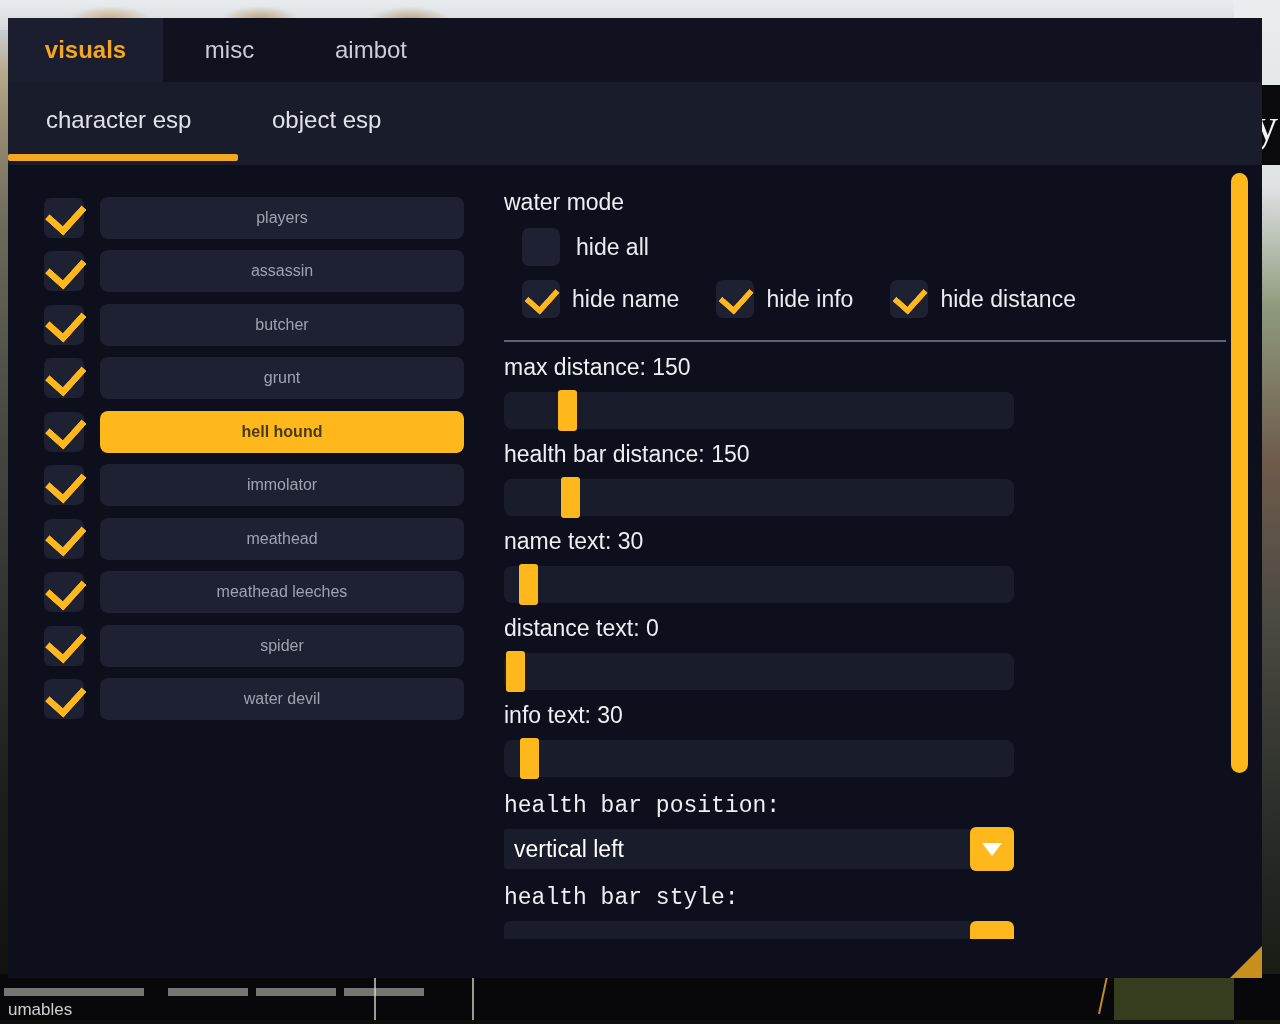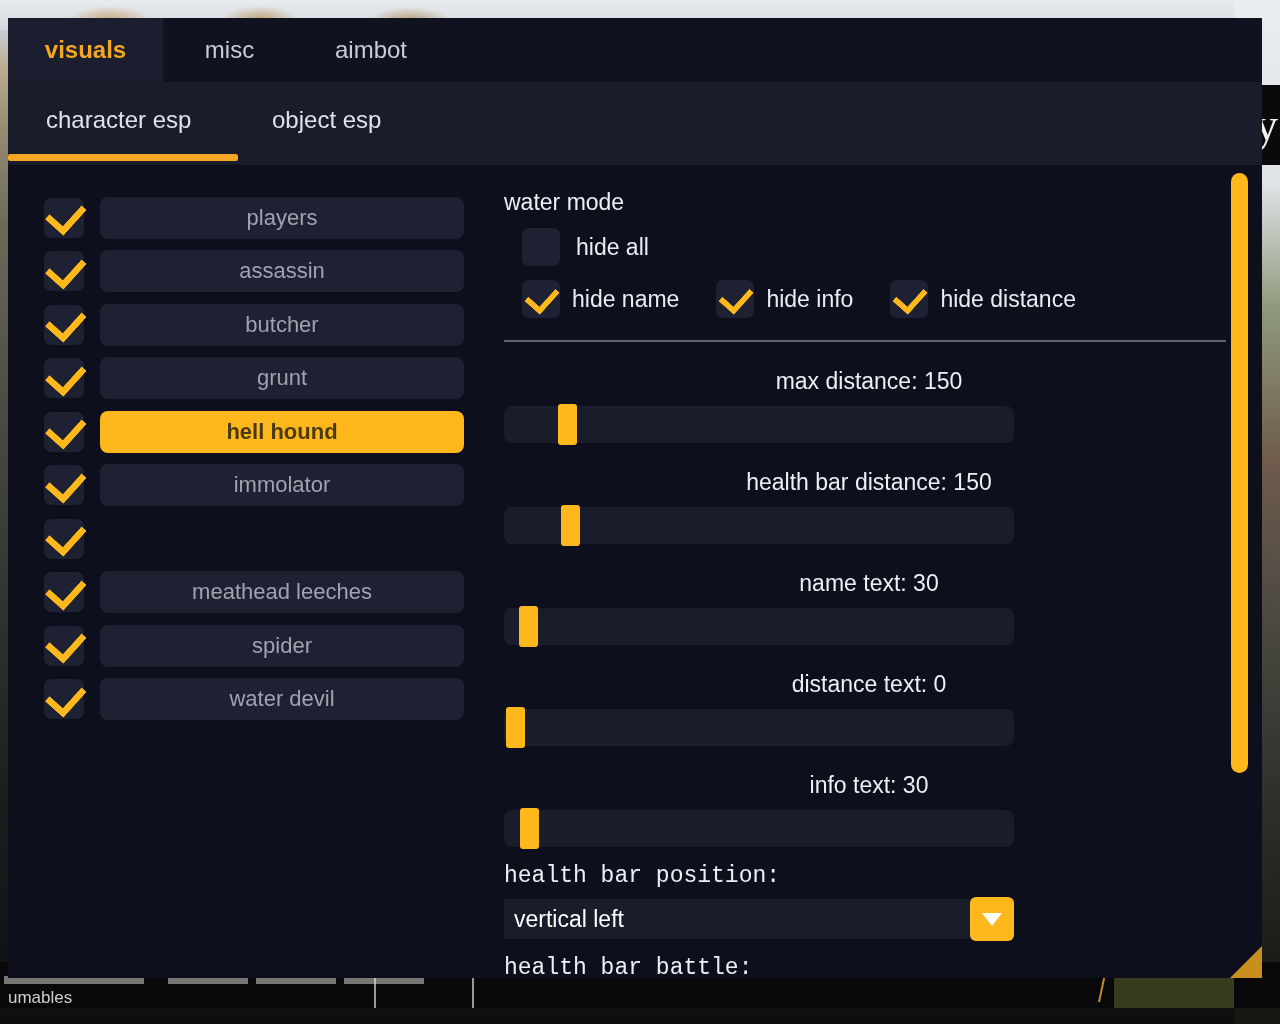--- a/index.html
+++ b/index.html
@@ -38,21 +38,21 @@
   #bg-right-band {
     position: absolute; right: 0; top: 85px; width: 46px; height: 80px;
     background: #0a0a0c;
   }
   #bg-y-glyph {
     position: absolute; right: 2px; top: 97px;
     color: #f2f2f2; font-size: 46px; line-height: 56px;
     font-family: "Liberation Serif", serif;
   }
   #bg-bottom-hud {
-    position: absolute; left: 0; bottom: 16px; width: 1280px; height: 46px;
+    position: absolute; left: 0; bottom: 4px; width: 1280px; height: 46px;
     background: #08080a;
   }
   .hud-slot {
     position: absolute; bottom: 24px; height: 8px;
     background: #cfcfc8; opacity: .55;
   }
   .hud-div { position: absolute; bottom: 0; width: 2px; height: 46px; background: #d8d8d0; opacity: .7; }
   #hud-text { position: absolute; left: 8px; bottom: 0px; color: #cfcfcf; font-size: 17px; }
   #hud-green { position: absolute; right: 46px; bottom: 0; width: 120px; height: 46px; background: #3b4420; opacity:.9; }
   #hud-diag { position: absolute; right: 180px; bottom: 6px; width: 2px; height: 40px;
@@ -129,21 +129,21 @@
     border: solid #ffb81c;
     border-width: 0 7px 7px 0;
     transform: rotate(42deg) translate(-1px,-3px);
     border-radius: 1px;
   }
   .entity-pill {
     margin-left: 16px;
     flex: 1 1 auto; height: 42px;
     background: #1e2132; border-radius: 8px;
     display: flex; align-items: center; justify-content: center;
-    font-size: 22px; color: #9ea3b0;
+    font-size: 16px; color: #9ea3b0;
     cursor: pointer;
   }
   .entity-pill.selected {
     background: #ffb81c; color: #4a3a0a; font-weight: bold;
   }
 
   
   #right-col {
     position: absolute; left: 496px; top: 24px; width: 730px;
   }
@@ -168,21 +168,21 @@
 
   #hide-flags-row { display: flex; align-items: center; gap: 15px; margin-left: 18px; }
   .flag { display: flex; align-items: center; margin-right: 22px; }
   .flag .lbl { margin-left: 12px; font-size: 23px; color: #e9ecf1; }
 
   #divider {
     margin: 22px 0 0 0; height: 2px; width: 722px;
     background: #6e7284; opacity: .85;
   }
 
-  .slider-block { margin-top: 26px; text-align: center; }
+  .slider-block { margin-top: 12px; }
   .slider-label { font-size: 23px; color: #eceff4; margin-bottom: 11px; }
   .slider-track {
     position: relative;
     width: 510px; height: 37px;
     background: #191c2a; border-radius: 8px;
   }
   .slider-handle {
     position: absolute; top: -2px;
     width: 19px; height: 41px;
     background: #ffb81c; border-radius: 3px;
@@ -313,20 +313,23 @@
           </div>
         </div>
         <div class="entity-row">
           <div class="cbox on"></div>
           <div class="entity-pill">
             <span>immolator</span>
           </div>
         </div>
         <div class="entity-row">
           <div class="cbox on"></div>
+          <div class="entity-pill">
+            <span>meathead</span>
+          </div>
         </div>
         <div class="entity-row">
           <div class="cbox on"></div>
           <div class="entity-pill">
             <span>meathead leeches</span>
           </div>
         </div>
         <div class="entity-row">
           <div class="cbox on"></div>
           <div class="entity-pill">
@@ -401,21 +404,21 @@
         </div>
 
       <div id="dropdowns-area">
           <div class="dd-label">health bar position:</div>
           <div class="dropdown">
             <span class="dd-value">vertical left</span>
             <div class="dd-arrow">
               <span></span>
             </div>
           </div>
-          <div class="dd-label">health bar battle:</div>
+          <div class="dd-label">health bar style:</div>
           <div class="dropdown clipped">
             <span class="dd-value"></span>
             <div class="dd-arrow"></div>
           </div>
         </div>
     </div>
 
     <div id="scrollbar-track">
       <div id="scrollbar-thumb"></div>
     </div>

